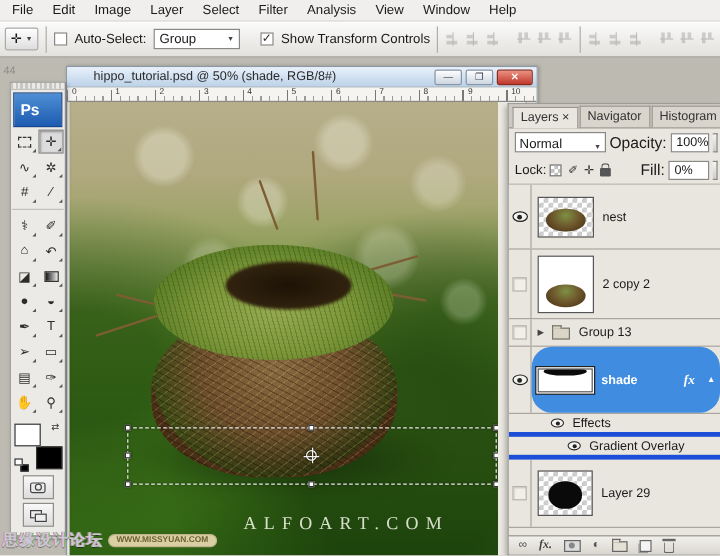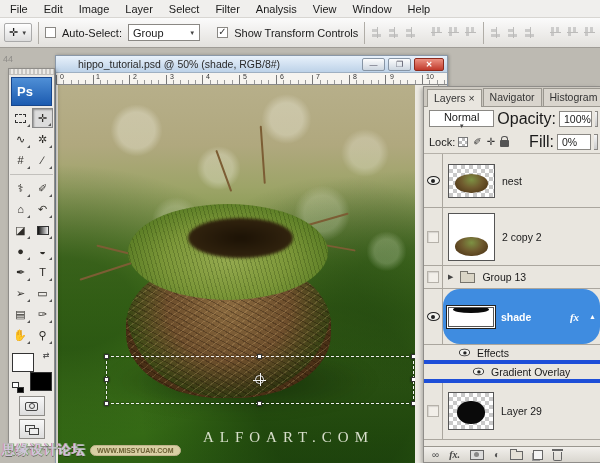--- a/index.html
+++ b/index.html
@@ -117,23 +117,23 @@
   .fw-url { background:#d9cfa4; color:#6b5f33; font-size:7px; font-weight:bold; padding:1px 6px; border-radius:7px; border:1px solid #bfb38a; }
 
   
   .lpanel { position:absolute; right:0; top:38px; width:177px; bottom:0; background:#e9e6df; border:1px solid #8f8d89; border-right:none; box-shadow:-2px 2px 4px rgba(0,0,0,.25); z-index:40; display:flex; flex-direction:column; }
   .ptabs { display:flex; height:20px; background:#cdc9c1; border-bottom:1px solid #9a978f; align-items:flex-end; padding-left:3px; gap:1px; }
   .ptab { padding:2px 6px 3px; font-size:10.5px; border:1px solid #9a978f; border-bottom:none; background:#d9d5cd; color:#333; white-space:nowrap; }
   .ptab.active { background:#e9e6df; position:relative; top:1px; }
   .blendrow, .lockrow { display:flex; align-items:center; padding:3px 2px 3px 5px; gap:3px; }
   .blendrow { height:23px; }
   .lockrow { height:24px; border-bottom:1px solid #b5b1a9; }
-  .selbox { display:flex; align-items:center; justify-content:space-between; border:1px solid #8a8884; background:#fff; height:17px; padding:0 3px;flex-direction:column; }
+  .selbox { display:flex; align-items:flex-end; justify-content:space-between; border:1px solid #8a8884; background:#fff; height:17px; padding:0 3px; }
   .blend { width:88px; }
-  .fldlabel { margin-left:auto; white-space:nowrap; font-size:16px; }
+  .fldlabel { margin-left:auto; white-space:nowrap; font-size:13px; }
   .fld { width:34px; border:1px solid #8a8884; background:#fff; height:16px; display:flex; align-items:center; padding-left:4px; font-size:10.5px; }
   .fldbtn { width:4px; height:16px; background:linear-gradient(#f5f5f5,#ccc); border:1px solid #8a8884; border-left:none; }
   .lockicons { display:flex; gap:5px; align-items:center; }
   .lkchecker { width:10px; height:10px; border:1px solid #777; background:
       linear-gradient(45deg,#bbb 25%,transparent 25%,transparent 75%,#bbb 75%),
       linear-gradient(45deg,#bbb 25%,#fff 25%,#fff 75%,#bbb 75%); background-size:6px 6px; background-position:0 0,3px 3px; }
   .lkglyph { font-size:10px; color:#333; }
   .padlock { position:relative; width:9px; height:7px; background:#555; border-radius:1px; margin-top:4px; }
   .padlock::before { content:""; position:absolute; left:1px; top:-4px; width:5px; height:4px; border:1.5px solid #555; border-bottom:none; border-radius:3px 3px 0 0; }
 

